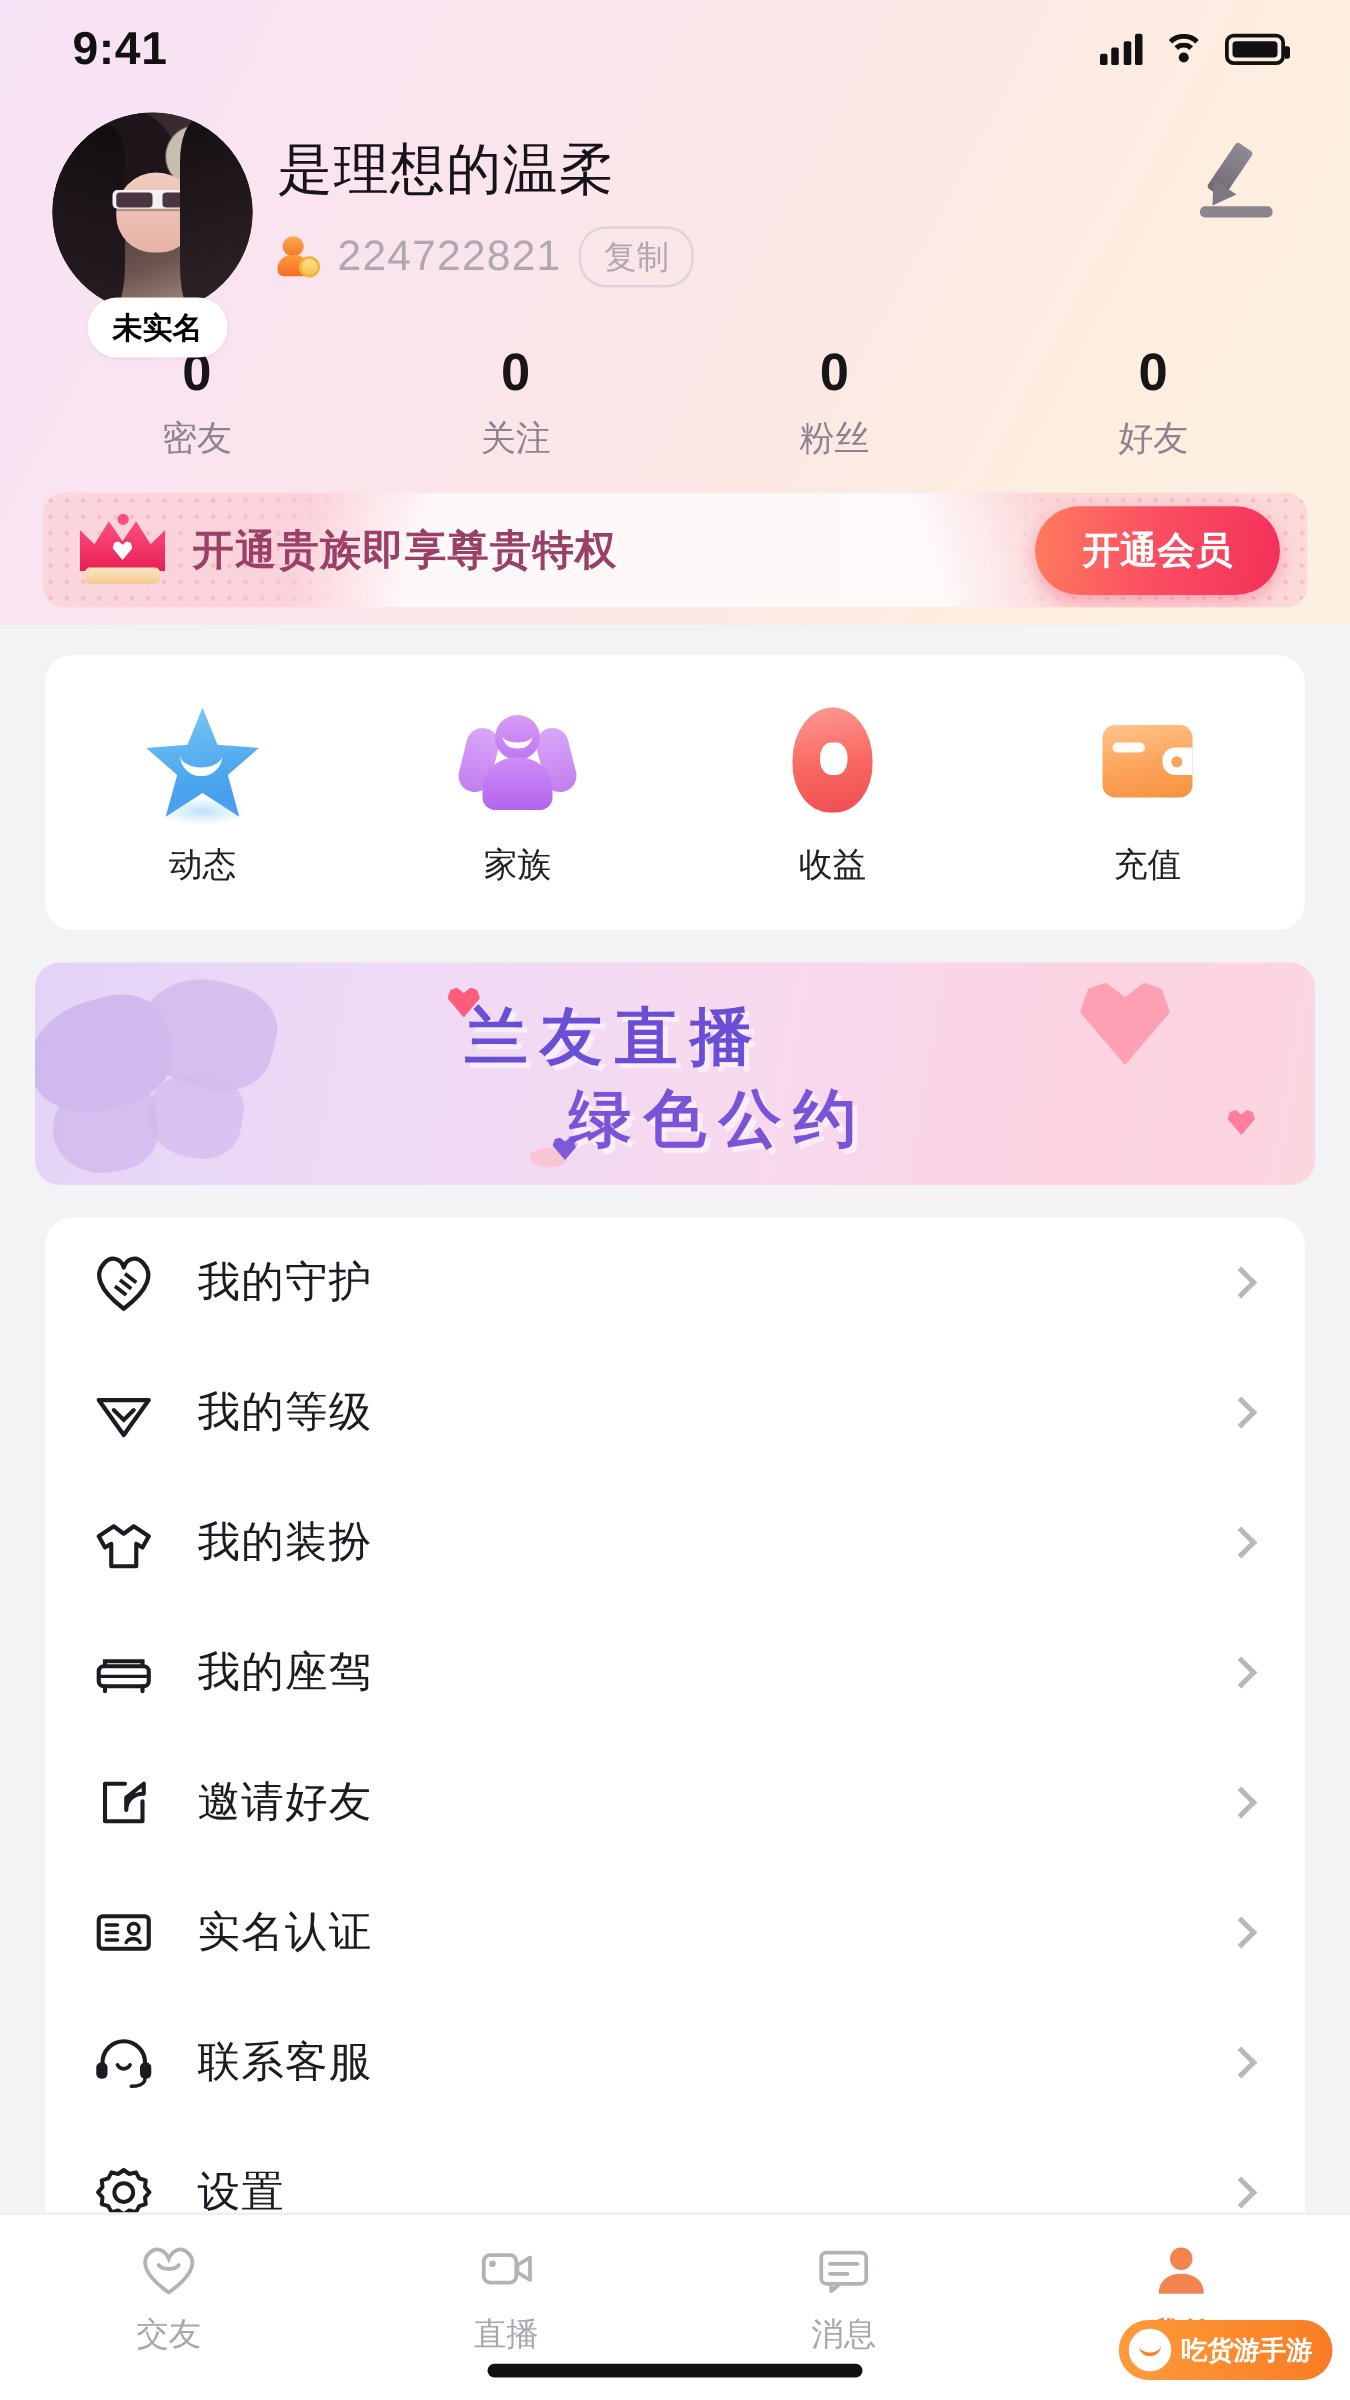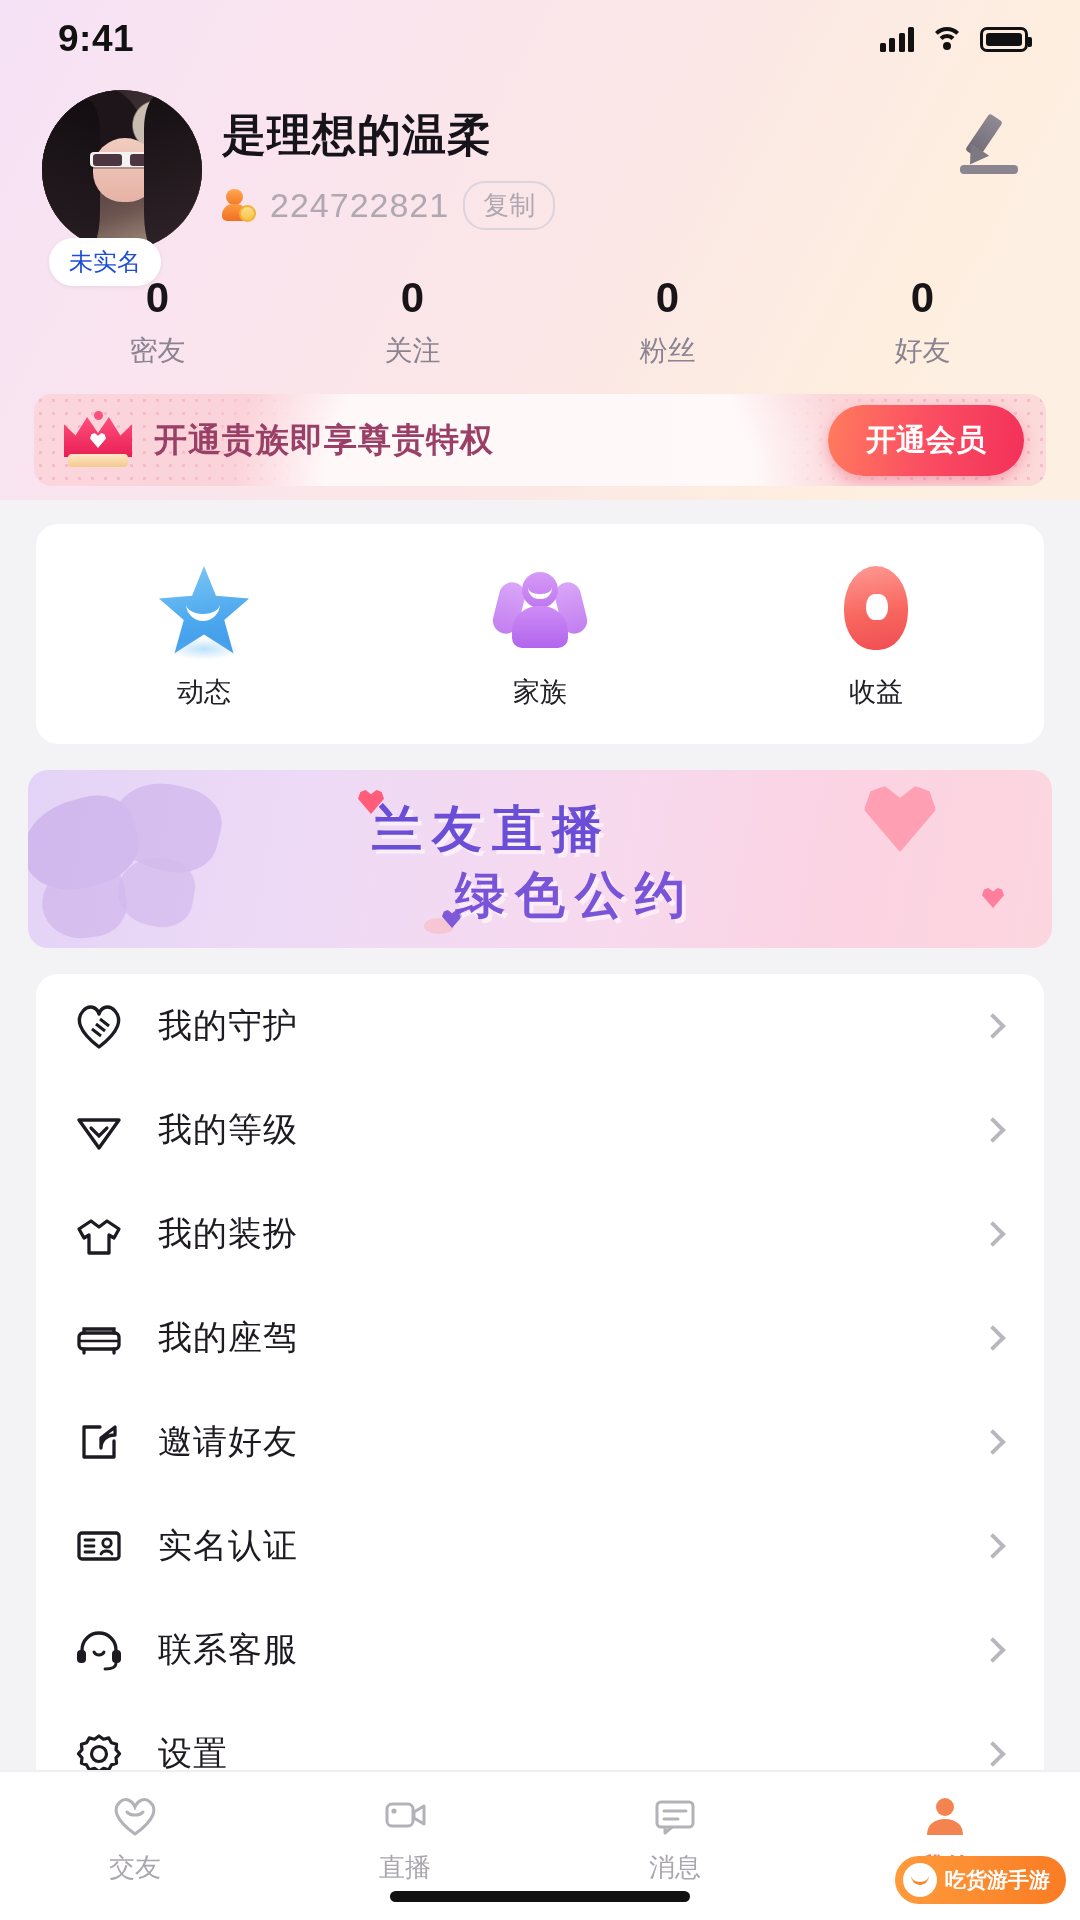--- a/index.html
+++ b/index.html
@@ -86,27 +86,28 @@
     position: absolute; left: -4%; top: 6%; width: 40%; height: 100%;
     background: linear-gradient(200deg, #120d10, #2a1f26);
     border-radius: 50% 20% 30% 40%;
   }
   .avatar .hairR {
     position: absolute; right: -6%; top: 4%; width: 42%; height: 104%;
     background: linear-gradient(160deg, #150f12, #33262c);
     border-radius: 20% 50% 40% 30%;
   }
   .verify-badge {
-    position: absolute; left: 7px; top: 148px;
-    background: #fff; color: #1d4ed8; font-size: 24px;
+    position: absolute; left: 28px; top: 148px;
+    background: #fff; color: #000000; font-size: 24px;
     padding: 8px 20px; border-radius: 24px; white-space: nowrap;
     box-shadow: 0 1px 4px rgba(0,0,0,.07);
+    font-weight: bold;
   }
   .pinfo { flex: 1; padding-top: 16px; min-width: 0; }
-  .nickname { font-size: 44px; font-weight: 700; color: #16141a; letter-spacing: 1px; }
+  .nickname { font-size: 44px; font-weight: 400; color: #16141a; letter-spacing: 1px; }
   .idrow { display: flex; align-items: center; gap: 14px; margin-top: 16px; }
   .id-icon { width: 34px; height: 34px; position: relative; flex: 0 0 34px; }
   .id-icon .h {
     position: absolute; left: 4px; top: 0; width: 17px; height: 16px;
     border-radius: 50%; background: linear-gradient(180deg,#ffa94d,#f4792b);
   }
   .id-icon .b {
     position: absolute; left: 0; bottom: 2px; width: 25px; height: 17px;
     border-radius: 11px 11px 5px 5px; background: linear-gradient(180deg,#ff9b3d,#ef6f25);
   }
@@ -444,20 +445,28 @@
         </div>
         <div class="q-label">家族</div>
       </div>
       <div class="quick-item">
         <div class="q-icon ic-coin">
             <div class="o"></div>
             <div class="d"></div>
           </div>
         <div class="q-label">收益</div>
       </div>
+      <div class="quick-item">
+        <div class="q-icon ic-wal">
+            <div class="w"></div>
+            <div class="slot"></div>
+            <div class="clip"></div>
+          </div>
+        <div class="q-label">充值</div>
+      </div>
     </div>
   </div>
 
   <div class="promo">
     <div class="butterfly">
       <div class="bw bw1"></div>
         <div class="bw bw2"></div>
         <div class="bw bw3"></div>
         <div class="bw bw4"></div>
     </div>

